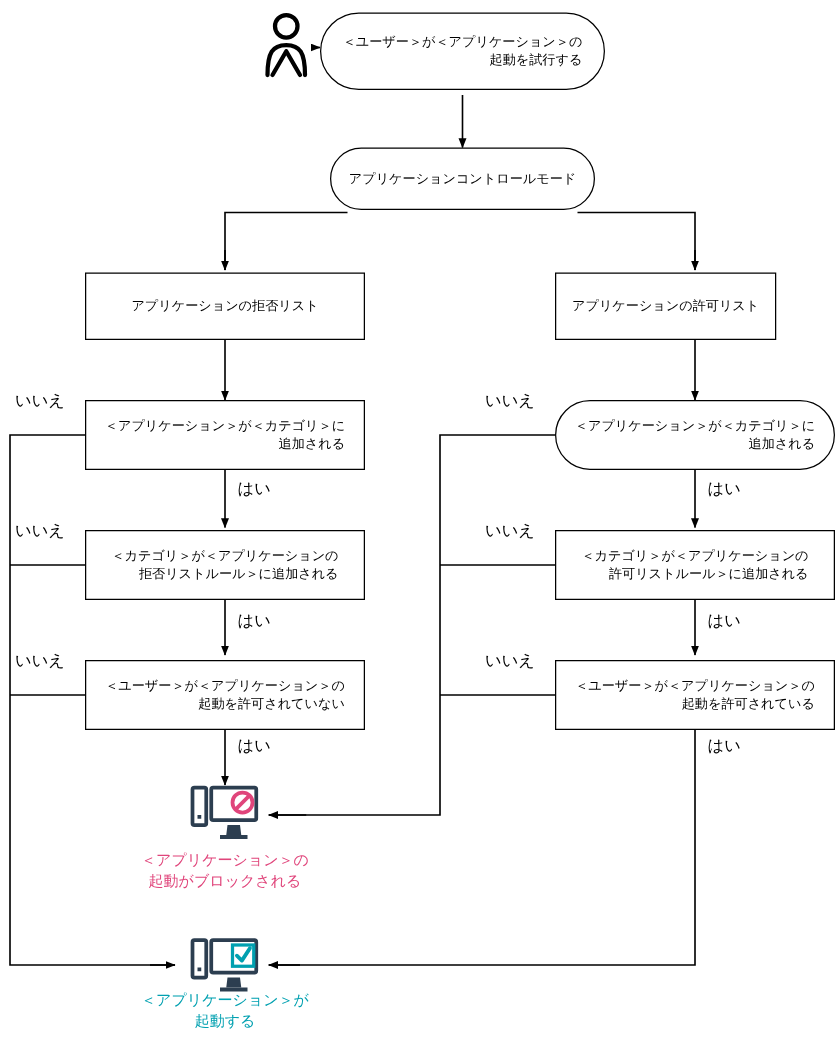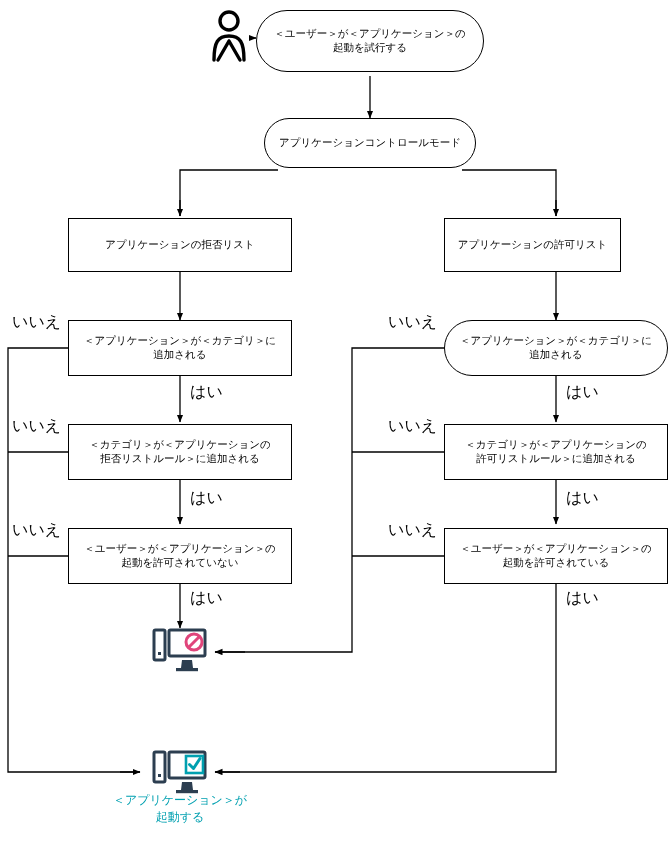--- a/index.html
+++ b/index.html
@@ -25,35 +25,34 @@
     left: 0; top: 0;
     width: 668px;
     height: 841px;
   }
   .node {
     position: absolute;
     box-sizing: border-box;
     display: flex;
     align-items: center;
     justify-content: center;
-    text-align: center;
+    text-align: right;
     color: #000000;
     font-size: 10.5px;
     line-height: 1.35;
     background: #ffffff;
     border: 1.3px solid #000000;
     padding: 2px 4px;
-    font-family: Liberation Mono, monospace;
   }
   .node.rounded {
     border-radius: 40px;
   }
   .edge-label {
     position: absolute;
-    font-size: 16px;
+    font-size: 13px;
     color: #000000;
     white-space: nowrap;
   }
   .result-label {
     position: absolute;
     text-align: center;
     font-size: 12px;
     line-height: 1.45;
     white-space: pre-line;
   }
@@ -192,20 +191,22 @@
     <svg width="56" height="46" viewBox="0 0 56 46">
       <rect x="2" y="2" width="11" height="30" rx="1.5" fill="none" stroke="#2c3e50" stroke-width="3"></rect>
       <line x1="7.5" y1="24" x2="7.5" y2="27" stroke="#2c3e50" stroke-width="3"></line>
       <rect x="17" y="2" width="36" height="26" rx="1.5" fill="none" stroke="#2c3e50" stroke-width="3"></rect>
       <path d="M30,32 L40,32 L41,40 L29,40 Z" fill="#2c3e50"></path>
       <rect x="24" y="40" width="22" height="3.2" fill="#2c3e50"></rect>
       <circle cx="42" cy="14" r="8" fill="#ffffff" stroke="#e0457b" stroke-width="3"></circle>
       <line x1="36.5" y1="19.5" x2="47.5" y2="8.5" stroke="#e0457b" stroke-width="3"></line>
     </svg>
   </div>
+  <div class="result-label blocked" style="left:60px; top:680px; width:240px;">＜アプリケーション＞の
+起動がブロックされる</div>
 
   <div class="icon-box" style="left:152px; top:750px; width:56px; height:46px;">
     <svg width="56" height="46" viewBox="0 0 56 46">
       <rect x="2" y="2" width="11" height="30" rx="1.5" fill="none" stroke="#2c3e50" stroke-width="3"></rect>
       <line x1="7.5" y1="24" x2="7.5" y2="27" stroke="#2c3e50" stroke-width="3"></line>
       <rect x="17" y="2" width="36" height="26" rx="1.5" fill="none" stroke="#2c3e50" stroke-width="3"></rect>
       <path d="M30,32 L40,32 L41,40 L29,40 Z" fill="#2c3e50"></path>
       <rect x="24" y="40" width="22" height="3.2" fill="#2c3e50"></rect>
       <rect x="34" y="6" width="17" height="17" fill="#ffffff" stroke="#00a0b0" stroke-width="2.6"></rect>
       <path d="M37.5,14.5 L41.5,18.5 L48,8.5" fill="none" stroke="#00a0b0" stroke-width="3" stroke-linecap="round" stroke-linejoin="round"></path>

